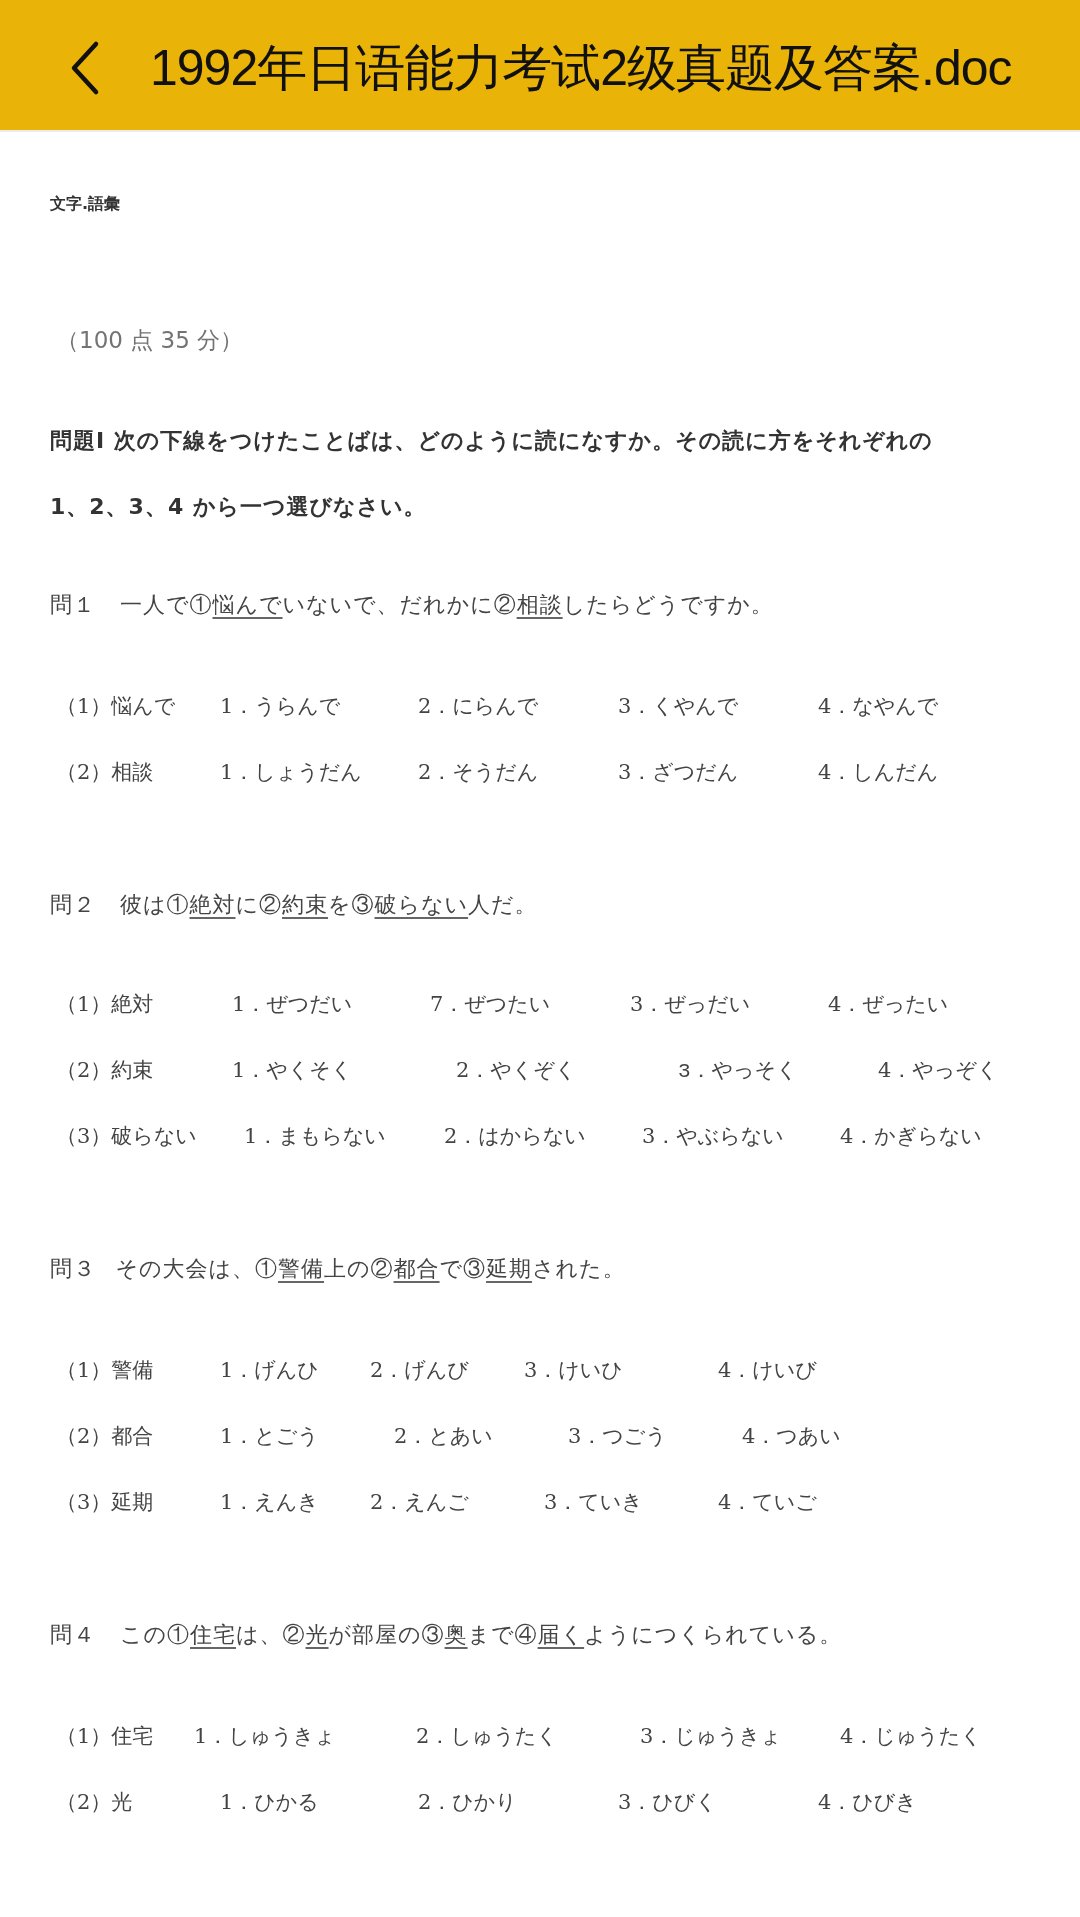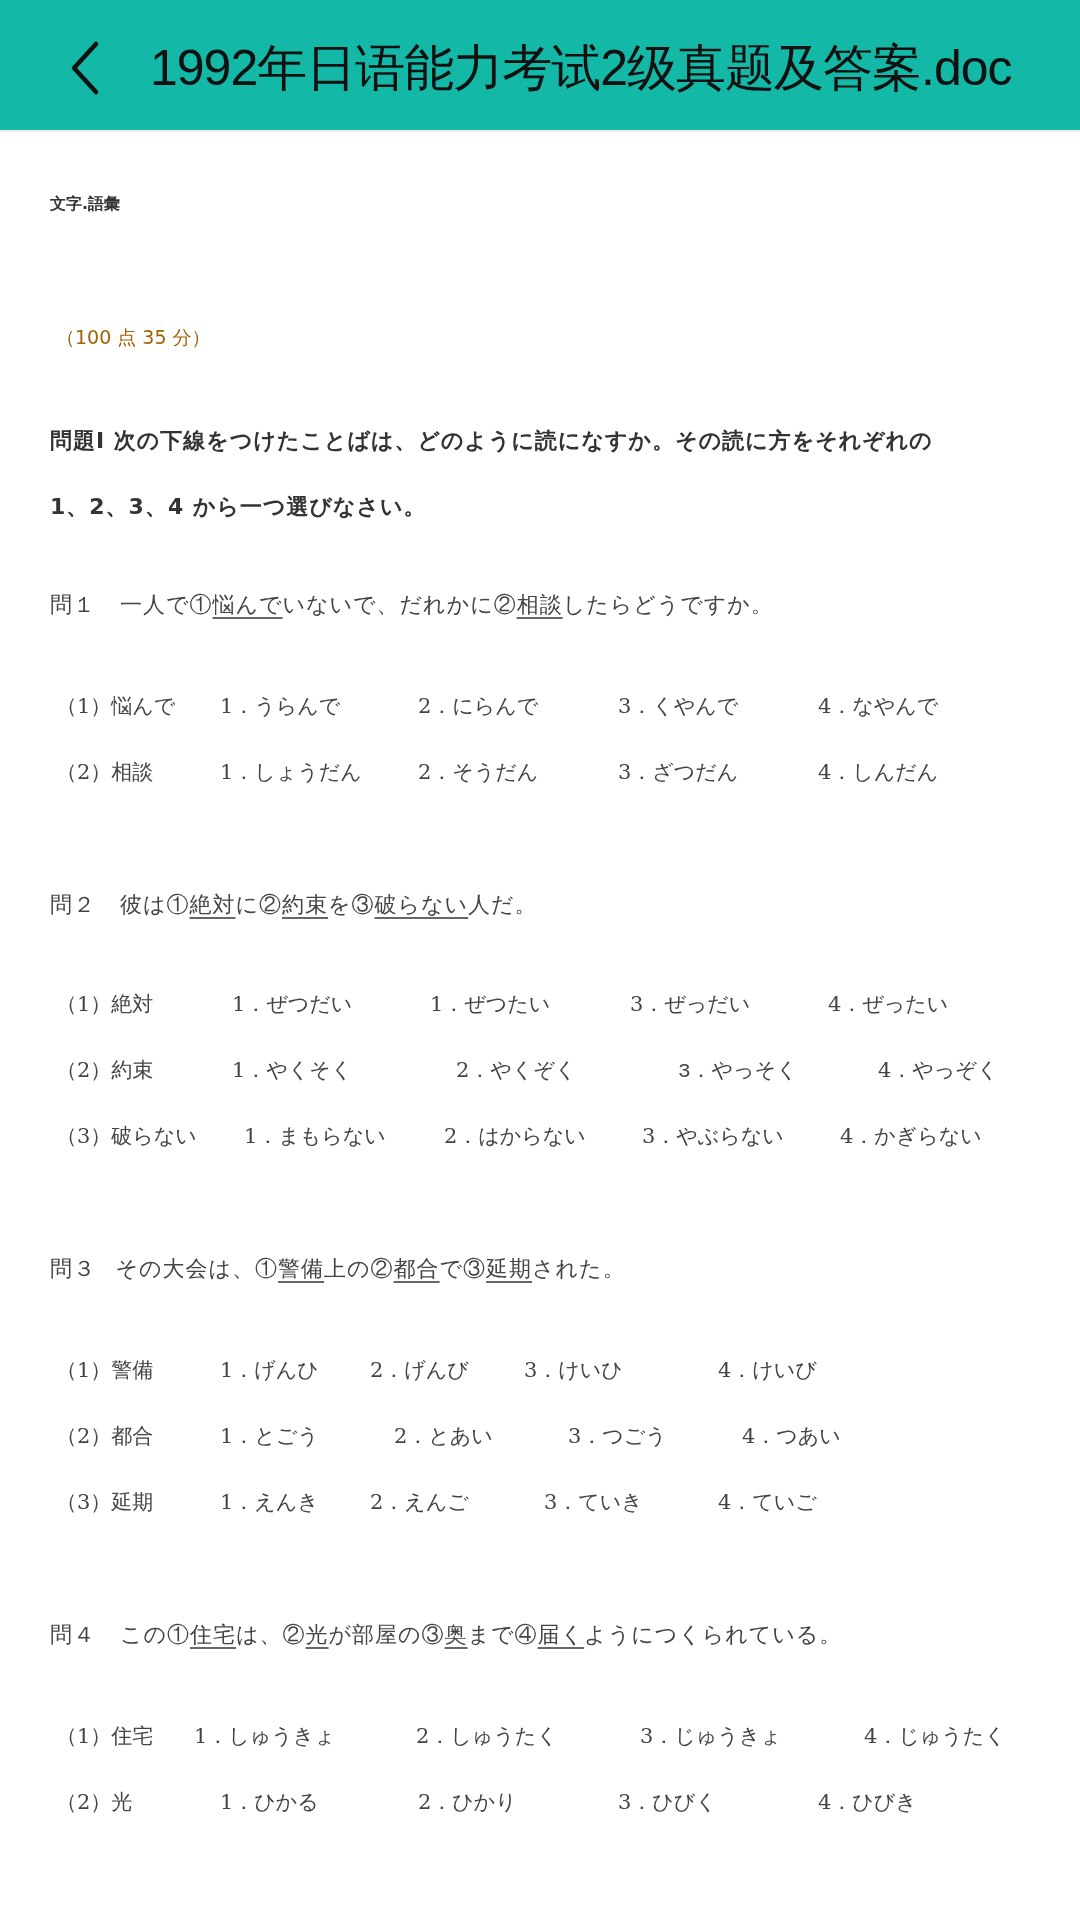--- a/index.html
+++ b/index.html
@@ -1,27 +1,27 @@
 <!DOCTYPE html>
 <html><head>
 <meta charset="utf-8">
 <style>
   html, body { margin:0; padding:0; background:#ffffff; }
   body { width:1080px; height:1917px; position:relative; overflow:hidden;
          font-family:"DejaVu Sans", sans-serif; color:#222; }
   .header { position:absolute; left:0; top:0; width:1080px; height:130px;
-            background:#14b8a6; border-bottom:2px solid #ececec; }
+            background:#eab308; border-bottom:2px solid #ececec; }
   .back { position:absolute; left:62px; top:38px; width:50px; height:60px; cursor:pointer; }
   .title { position:absolute; left:150px; top:36px; font-size:50px; line-height:64px;
            color:#111; font-family:"Liberation Sans", sans-serif; white-space:nowrap;
            letter-spacing:-1px; }
   .doc { position:absolute; left:0; top:132px; width:1080px; }
   .line { position:absolute; left:50px; white-space:nowrap; }
   .section { font-size:16px; font-weight:bold; color:#333; }
-  .meta { font-size:19px; color:#a16207; left:56px; }
+  .meta { font-size:23px; color:#737373; left:56px; }
   .instr { font-size:22px; font-weight:bold; color:#333; letter-spacing:1px; }
   .q { font-size:22px; color:#444; font-family:"DejaVu Serif", serif; letter-spacing:1px; }
   .q u { text-decoration:underline; text-underline-offset:5px; text-decoration-color:#666; }
   .opt-row { position:absolute; left:56px; font-size:21px; color:#444; white-space:nowrap;
              font-family:"DejaVu Serif", serif; height:30px; }
   .opt-row span { position:absolute; top:0; white-space:nowrap; }
 </style>
 </head>
 <body>
 
@@ -59,21 +59,21 @@
     <span style="left:762px;">4．しんだん</span>
   </div>
 
   <div class="line q" style="top:758px;">
     <span>問２</span>&nbsp;&nbsp;
     <span>彼は①</span><u>絶対</u><span>に②</span><u>約束</u><span>を③</span><u>破らない</u><span>人だ。</span>
   </div>
   <div class="opt-row" style="top:858px;">
     <span style="left:0;">（1）絶対</span>
     <span style="left:176px;">1．ぜつだい</span>
-    <span style="left:374px;">1．ぜつたい</span>
+    <span style="left:374px;">7．ぜつたい</span>
     <span style="left:574px;">3．ぜっだい</span>
     <span style="left:772px;">4．ぜったい</span>
   </div>
   <div class="opt-row" style="top:924px;">
     <span style="left:0;">（2）約束</span>
     <span style="left:176px;">1．やくそく</span>
     <span style="left:400px;">2．やくぞく</span>
     <span style="left:622px;font-family:Liberation Mono, monospace;">3．やっそく</span>
     <span style="left:822px;">4．やっぞく</span>
   </div>
@@ -113,21 +113,21 @@
 
   <div class="line q" style="top:1488px;">
     <span>問４</span>&nbsp;&nbsp;
     <span>この①</span><u>住宅</u><span>は、②</span><u>光</u><span>が部屋の③</span><u>奥</u><span>まで④</span><u>届く</u><span>ようにつくられている。</span>
   </div>
   <div class="opt-row" style="top:1590px;">
     <span style="left:0;">（1）住宅</span>
     <span style="left:138px;">1．しゅうきょ</span>
     <span style="left:360px;">2．しゅうたく</span>
     <span style="left:584px;">3．じゅうきょ</span>
-    <span style="left:808px;text-align:center;">4．じゅうたく</span>
+    <span style="left:784px;text-align:center;">4．じゅうたく</span>
   </div>
   <div class="opt-row" style="top:1656px;">
     <span style="left:0;">（2）光</span>
     <span style="left:164px;">1．ひかる</span>
     <span style="left:362px;">2．ひかり</span>
     <span style="left:562px;">3．ひびく</span>
     <span style="left:762px;">4．ひびき</span>
   </div>
 </div>
 

